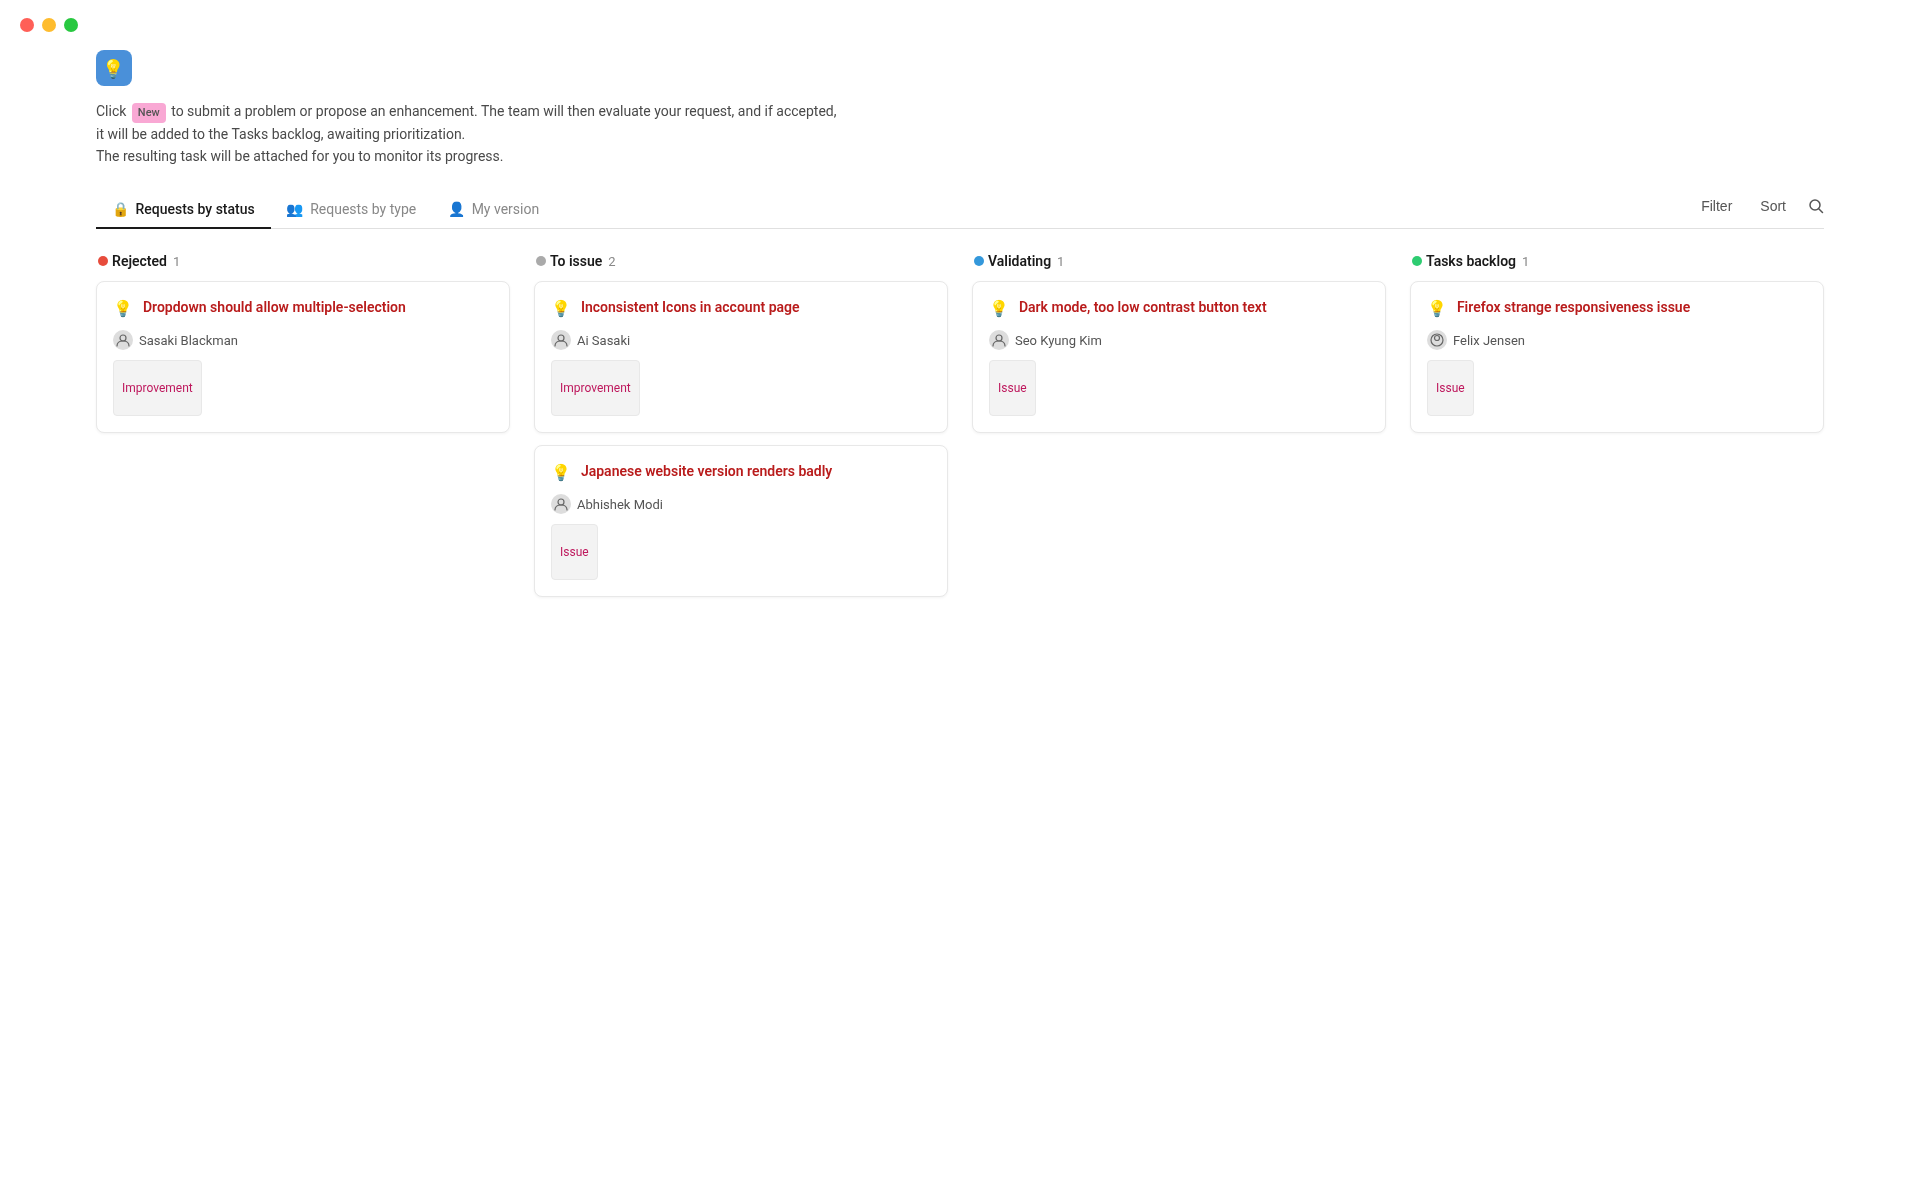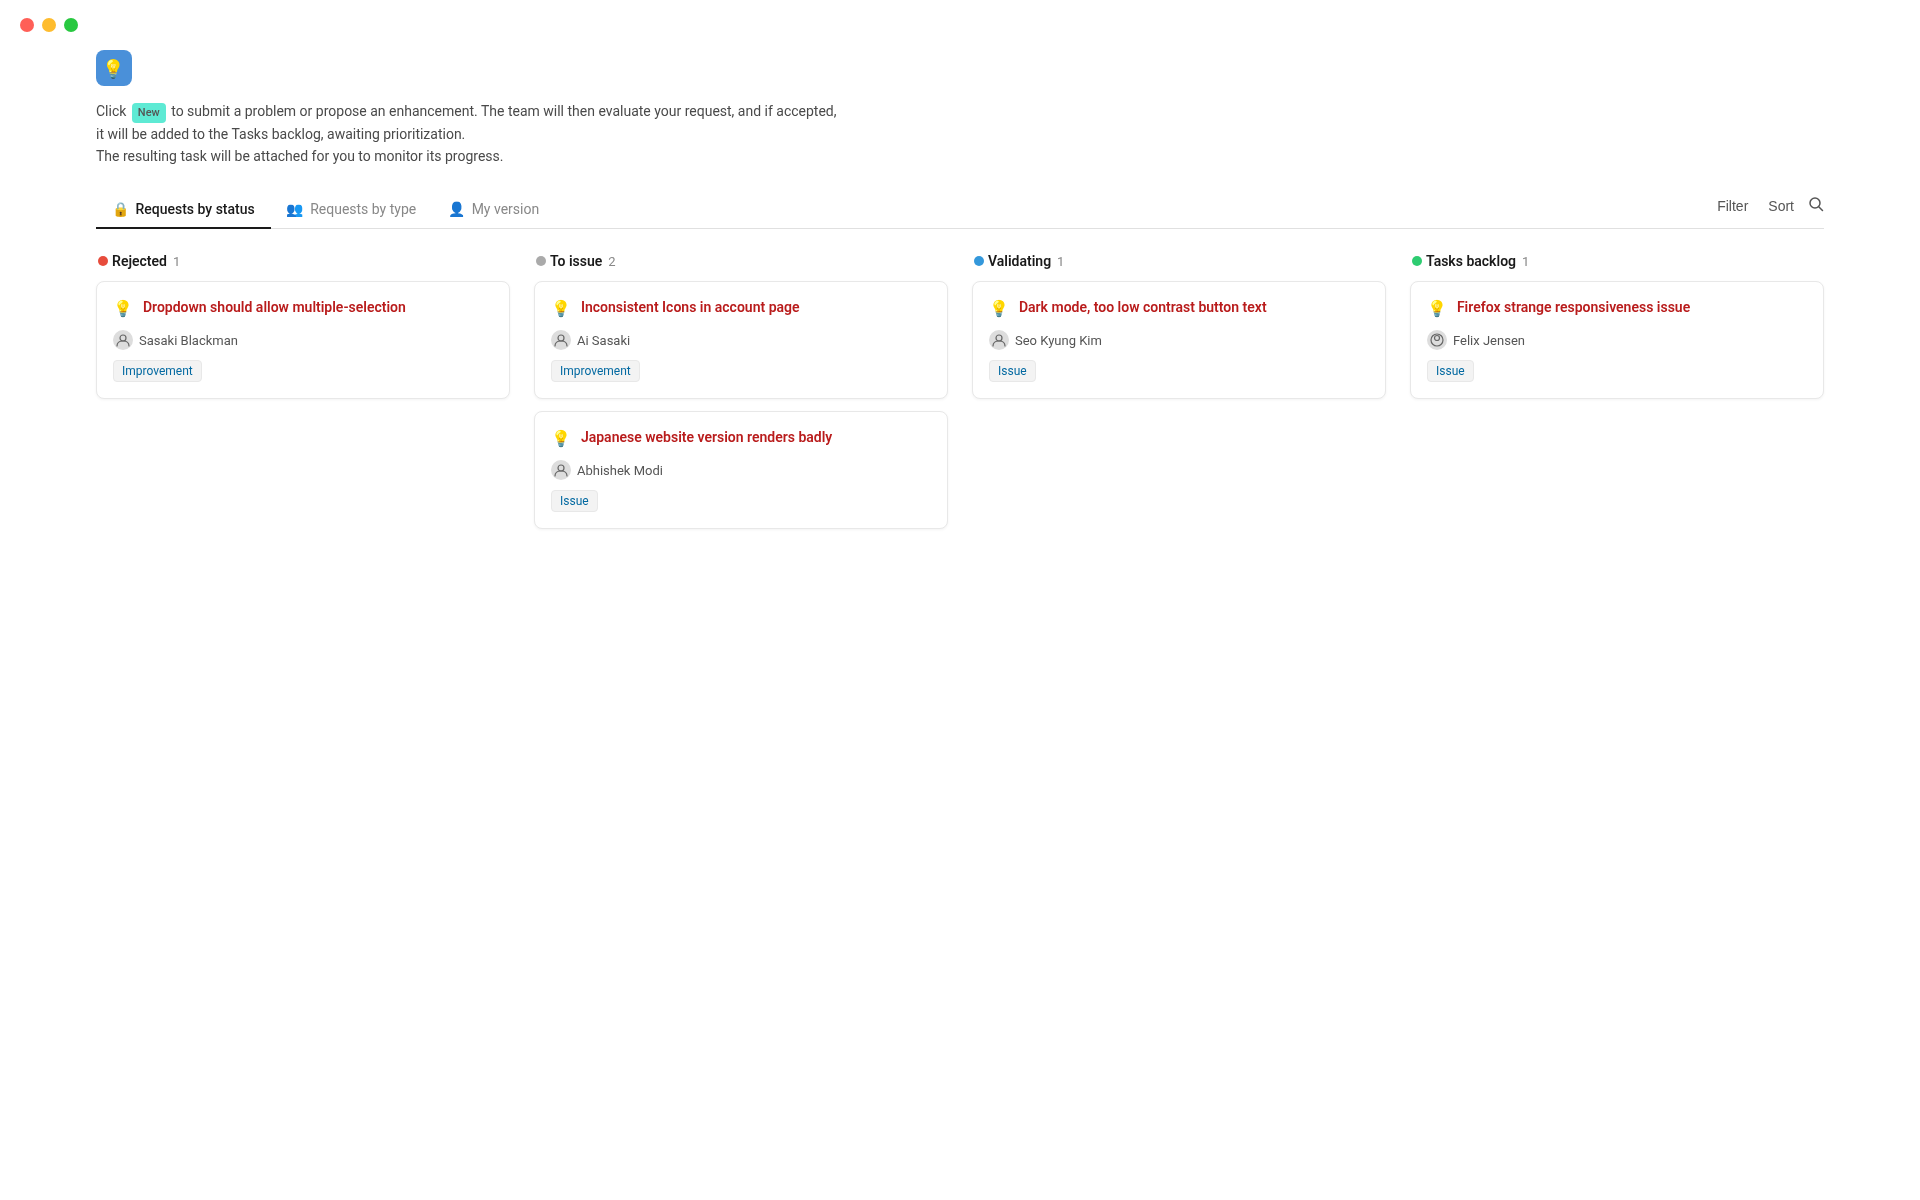--- a/index.html
+++ b/index.html
@@ -54,21 +54,21 @@
 
     
     .page-description {
       font-size: 14px;
       color: #4a4a4a;
       line-height: 1.6;
       margin-bottom: 24px;
     }
     .new-badge {
       display: inline-block;
-      background: #5eead4;
+      background: #f9a8d4;
       color: #555;
       font-size: 11px;
       font-weight: 500;
       padding: 1px 6px;
       border-radius: 4px;
       margin: 0 2px;
     }
 
     
     .tabs-container {
@@ -97,22 +97,22 @@
     .tab.active {
       color: #1a1a1a;
       border-bottom: 2px solid #1a1a1a;
       font-weight: 500;
     }
     .tab-icon {
       font-size: 14px;
     }
     .tabs-right {
       display: flex;
-      align-items: center;
-      gap: 8px;
+      align-items: flex-end;
+      gap: 16px;
       padding-bottom: 8px;
     }
     .toolbar-btn {
       font-size: 14px;
       color: #555;
       cursor: pointer;
       background: none;
       border: none;
       padding: 4px 6px;
     }
@@ -204,23 +204,23 @@
       color: #666;
       flex-shrink: 0;
     }
     .assignee-name {
       font-size: 13px;
       color: #555;
     }
     .card-tag {
       display: inline-block;
       background: #f3f3f3;
-      color: #0369a1;
+      color: #be185d;
       font-size: 12px;
-      padding: 3px 8px;
+      padding: 20px 8px;
       border-radius: 4px;
       border: 1px solid #e8e8e8;
     }
   </style>
 </head>
 <body>
 
 <div class="traffic-lights">
   <div class="traffic-light" style="background:#ff5f57;"></div>
   <div class="traffic-light" style="background:#febc2e;"></div>

